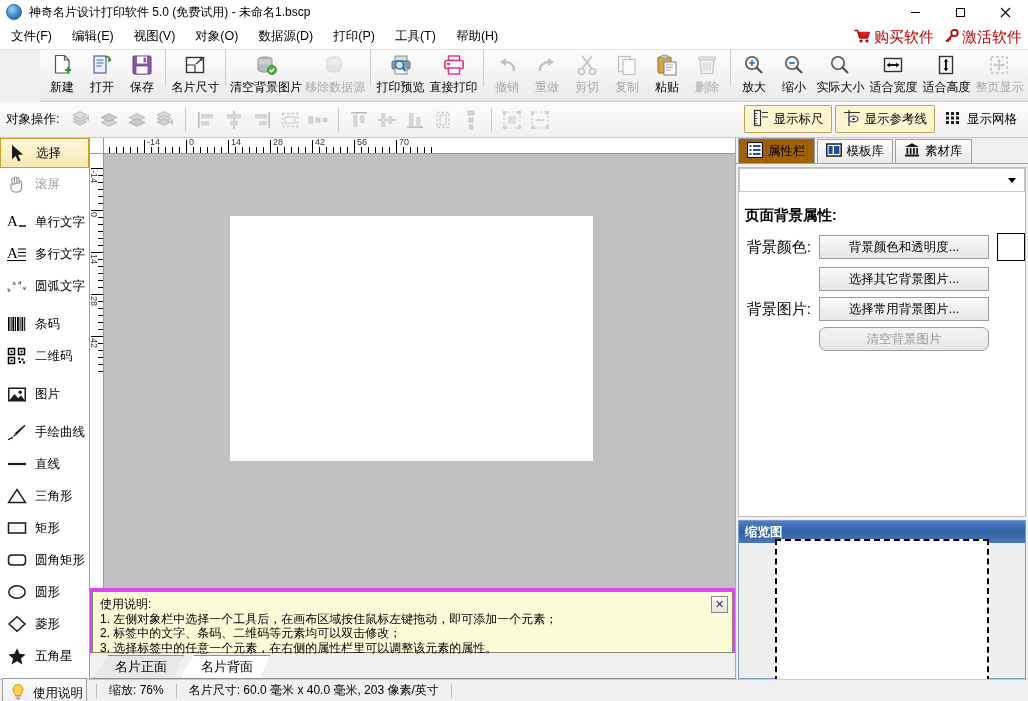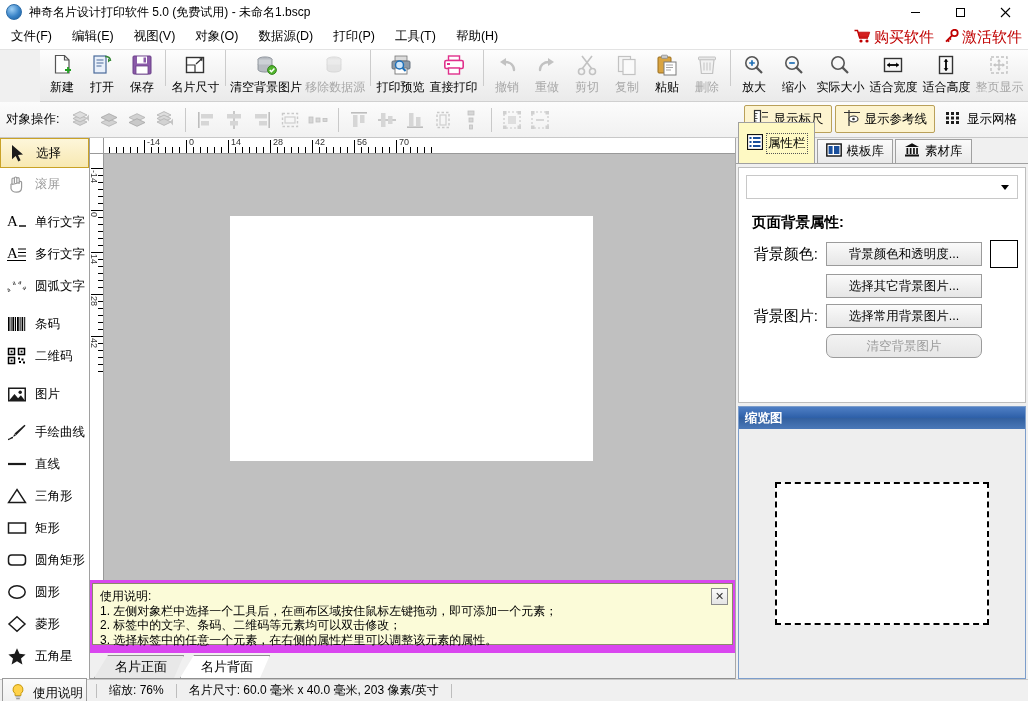--- a/index.html
+++ b/index.html
@@ -205,21 +205,21 @@
     flex: 1 1 auto; background: #c0c0c0;
     position: relative; overflow: hidden;
   }
   .card {
     position: absolute;
     background: #ffffff;
   }
 
   
   .instructions {
-    margin: 3px 2px 8px 2px;
+    margin: 3px 2px 0 2px;
     background: #fbfbd8;
     border: 1px solid #8a8a6a;
     position: relative;
     padding: 5px 32px 5px 7px;
     height: 62px; min-height: 62px;
     font-size: 12px; line-height: 14.5px; color: #000;
   }
   .instructions .line { white-space: nowrap; }
   .ins-close {
     position: absolute; right: 4px; top: 4px;
@@ -272,32 +272,32 @@
   .rtab {
     height: 24px; padding: 0 8px;
     display: flex; align-items: center; gap: 5px;
     font-size: 12.5px; color: #000; white-space: nowrap;
     border: 1px solid #a0a0a0;
     border-bottom: none;
     background: linear-gradient(to bottom,#fbfbfb,#e9e9e9);
     margin-right: 2px;
   }
   .rtab.active {
-    background: #fef9c3;
-    height: 41px;
+    background: #a16207;
+    height: 25px;
     position: relative; z-index: 2; justify-content: flex-end;
   }
   .rtab.active .rtab-label { outline: 1px dotted #555; outline-offset: 1px; }
   .props {
     flex: 0 0 auto;
     margin: 3px 2px 0 2px;
     background: #ffffff;
     border: 1px solid #bdbdbd;
-    height: 236px;
-    padding: 7px;
+    height: 350px;
+    padding: 0;
   }
   .combo {
     height: 24px;
     border: 1px solid #c8c8c8;
     background: #ffffff;
     display: flex; align-items: center;
     padding: 0 4px;
     position: relative;
     font-size: 12px;
   }

